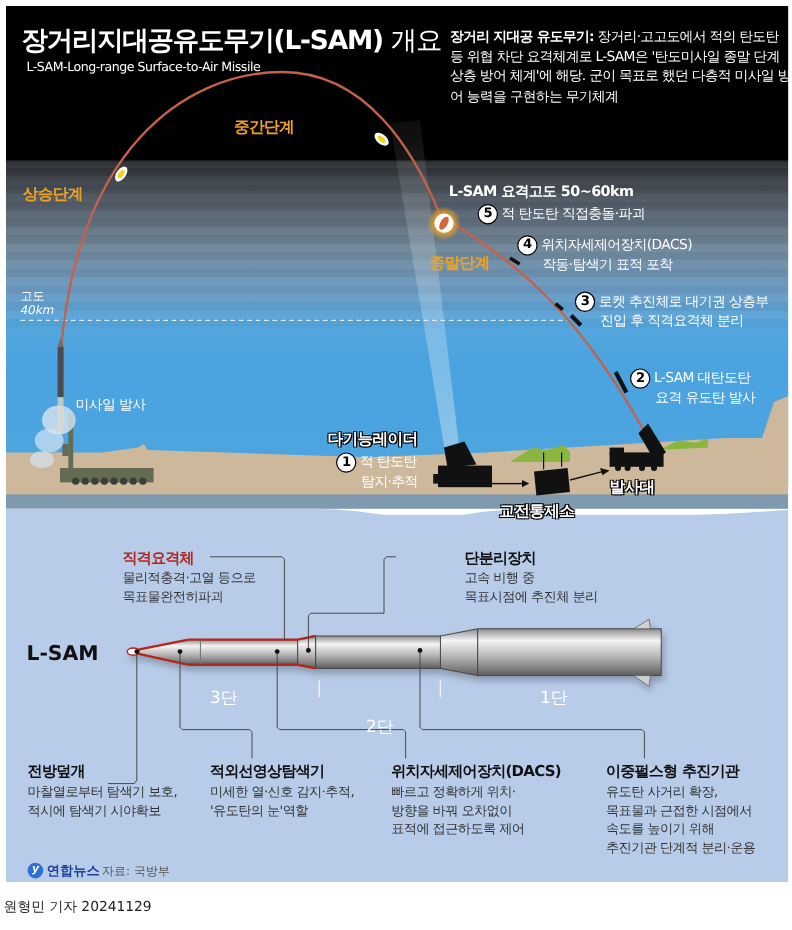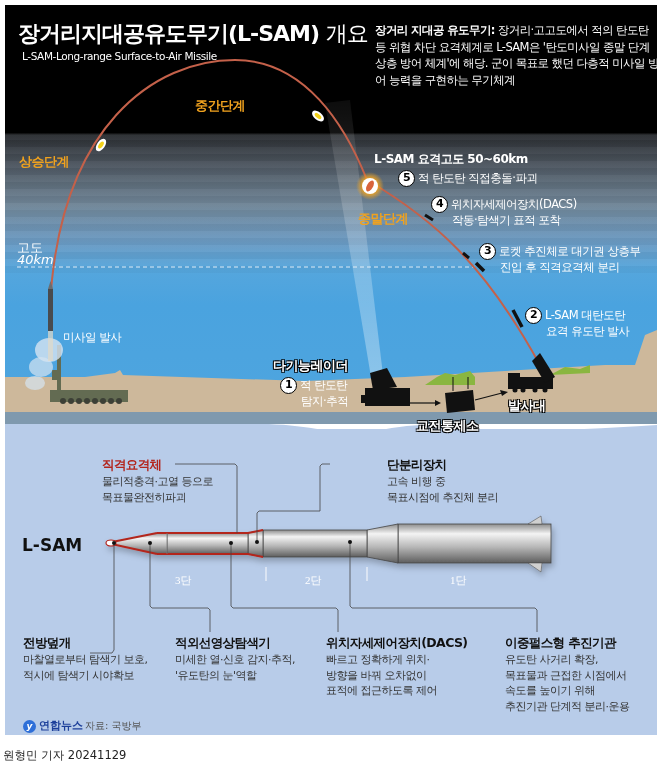--- a/index.html
+++ b/index.html
@@ -11,31 +11,31 @@
     background:repeating-linear-gradient(to bottom, rgba(255,255,255,0.03) 0px, rgba(255,255,255,0.03) 7px, rgba(0,0,0,0.03) 7px, rgba(0,0,0,0.03) 14px); }
   .bottom { position:absolute; left:0; top:424px; width:652px; height:306px; background:#b8cce9; }
   svg.overlay { position:absolute; left:0; top:0; }
   .t { position:absolute; white-space:nowrap; }
   .title { left:13px; top:14px; font-size:22px; font-weight:bold; color:#fff; letter-spacing:-1px; }
   .title .light { font-weight:normal; }
   .subtitle { left:17px; top:45px; font-size:10.5px; color:#fff; letter-spacing:-0.4px; }
   .desc { left:370px; top:17px; width:285px; font-size:11.5px; color:#fff; line-height:16.5px; white-space:normal; letter-spacing:-0.6px; }
   .desc b { font-weight:bold; }
   .phase { font-size:13px; font-weight:bold; color:#f0a21e; letter-spacing:-0.5px; }
-  .alt { font-size:13px; color:#fff; line-height:12px; }
+  .alt { font-size:10px; color:#fff; line-height:12px; }
   .step { font-size:11.5px; color:#fff; line-height:15px; letter-spacing:-0.5px; }
   .step .num { display:inline-block; width:17px; height:17px; border-radius:50%; background:#fff; color:#000; border:1.5px solid #000; font-weight:bold; font-size:11px; text-align:center; line-height:14px; margin-right:3px; vertical-align:middle; }
   .step .l2 { padding-left:21px; display:block; }
   .lbl-bold { font-size:13px; font-weight:bold; color:#fff; text-shadow:-1px -1px 0 #000,1px -1px 0 #000,-1px 1px 0 #000,1px 1px 0 #000; letter-spacing:-0.5px; }
   .missile-launch { font-size:11.5px; color:#fff; letter-spacing:-0.5px; }
   .lsam { left:17px; top:530px; font-size:17px; font-weight:bold; color:#111; }
   .part-title { font-size:12.5px; font-weight:bold; color:#111; letter-spacing:-0.6px; }
   .part-title.red { color:#b3261e; }
   .part-desc { font-size:11px; color:#333; line-height:15.5px; letter-spacing:-0.5px; }
-  .stage { font-size:11px; color:#fff;font-family:Liberation Serif, serif; }
+  .stage { font-size:14px; color:#fff; }
   .logo { left:18px; top:713px; font-size:11px; font-weight:bold; color:#1c3f9a; }
   .logo .dot { display:inline-block; width:13px; height:13px; border-radius:50%; background:#2e6fd8; color:#fff; font-size:9px; text-align:center; line-height:13px; font-style:italic; margin-right:3px; vertical-align:middle; }
   .source { left:80px; top:714px; font-size:10px; color:#555; }
   .byline { left:3px; top:748px; font-size:11.5px; color:#222; }
 </style>
 </head>
 <body>
 
 <div class="frame">
   <div class="sky"></div>
@@ -233,21 +233,21 @@
       <circle cx="145" cy="538" r="2"></circle>
       <circle cx="226" cy="538" r="2"></circle>
       <circle cx="252" cy="537" r="2"></circle>
       <circle cx="345" cy="537" r="2"></circle>
     </g>
   </svg>
 
   <div class="t lsam">L-SAM</div>
 
   <div class="t stage" style="left:170px;top:568px;">3단</div>
-  <div class="t stage" style="left:300px;top:568px;">2단</div>
+  <div class="t stage" style="left:300px;top:592px;">2단</div>
   <div class="t stage" style="left:445px;top:568px;">1단</div>
 
   <div class="t" style="left:382px;top:452px;">
     <div class="part-title">단분리장치</div>
     <div class="part-desc">고속 비행 중</div>
     <div class="part-desc">목표시점에 추진체 분리</div>
   </div>
   <div class="t" style="left:97px;top:452px;">
     <div class="part-title red">직격요격체</div>
     <div class="part-desc">물리적충격·고열 등으로</div>

